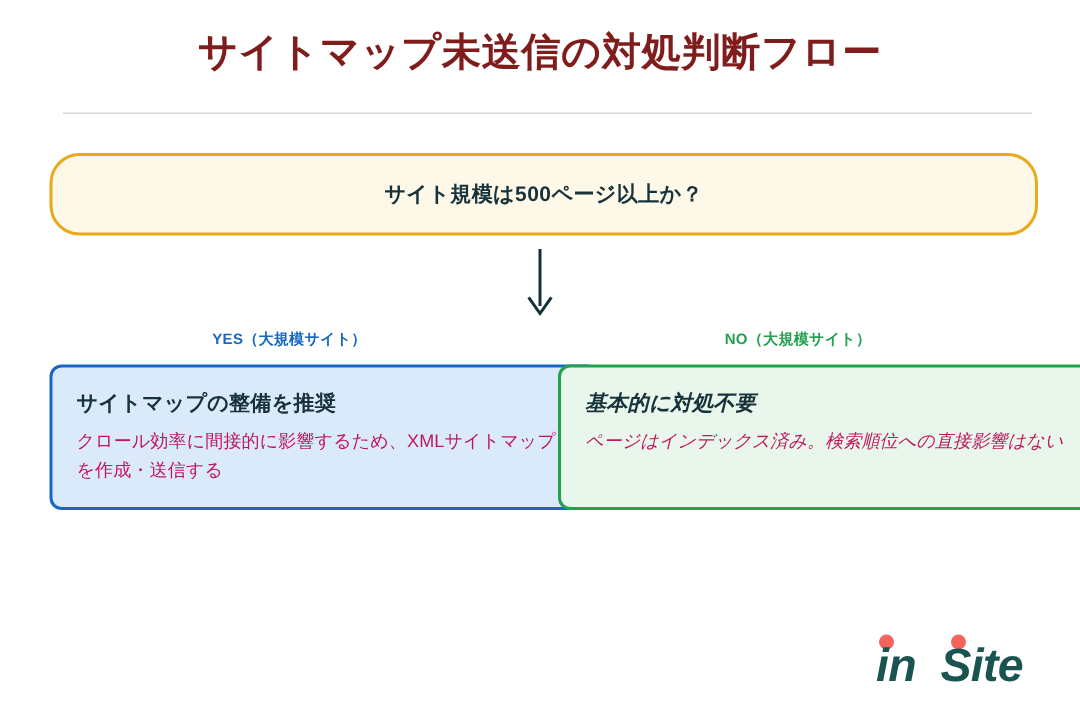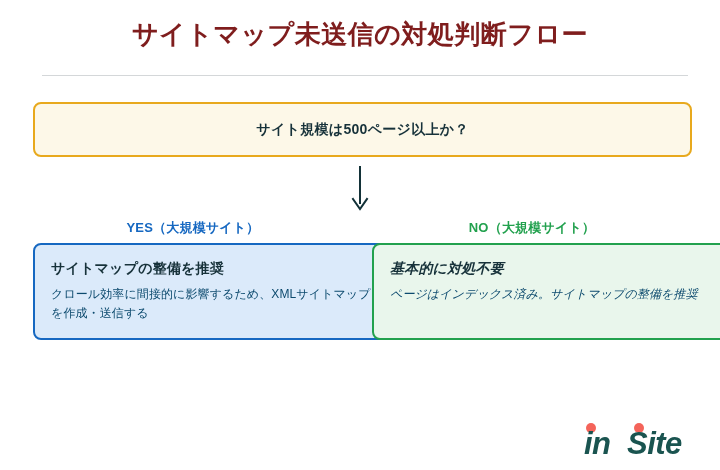--- a/index.html
+++ b/index.html
@@ -42,21 +42,21 @@
   
   .decision-box {
     position: absolute;
     left: 33px;
     top: 102px;
     width: 659px;
     height: 55px;
     box-sizing: border-box;
     background: #fdf8e8;
     border: 2px solid #e8a91d;
-    border-radius: 8px;
+    border-radius: 20px;
     display: flex;
     align-items: center;
     justify-content: center;
   }
   .decision-text {
     font-size: 14px;
     font-weight: bold;
     color: #17323a;
     letter-spacing: 0.3px;
   }
@@ -67,21 +67,21 @@
     left: 344px;
     top: 166px;
     width: 32px;
     height: 46px;
   }
 
   
   .branch-label {
     position: absolute;
     top: 219px;
-    font-size: 13px;
+    font-size: 10px;
     font-weight: bold;
     letter-spacing: 0.2px;
     white-space: nowrap;
     text-align: center;
   }
   .branch-label.yes {
     left: 33px;
     width: 320px;
     color: #1668c1;
   }
@@ -117,21 +117,21 @@
   .card-heading {
     font-size: 14px;
     font-weight: bold;
     color: #17323a;
     line-height: 18px;
     margin-bottom: 8px;
     letter-spacing: 0.2px;
   }
   .card-body {
     font-size: 12px;
-    color: #0c4a6e;
+    color: #be185d;
     line-height: 19px;
     letter-spacing: 0.1px;
   }
 
   
   .brand-logo {
     position: absolute;
     left: 584px;
     top: 421px;
     width: 110px;
@@ -161,21 +161,21 @@
 
 <div class="branch-label no">NO（大規模サイト）</div>
 
 <div class="outcome-card card-blue">
   <div class="card-heading">サイトマップの整備を推奨</div>
   <div class="card-body">クロール効率に間接的に影響するため、XMLサイトマップを作成・送信する</div>
 </div>
 
 <div class="outcome-card card-green">
   <div class="card-heading">基本的に対処不要</div>
-  <div class="card-body">ページはインデックス済み。サイトマップの整備を推奨</div>
+  <div class="card-body">ページはインデックス済み。検索順位への直接影響はない</div>
 </div>
 
 <div class="brand-logo">
   <svg width="110" height="36" viewBox="0 0 110 36" xmlns="http://www.w3.org/2000/svg">
 
     <circle cx="7" cy="7" r="5" fill="#f4645a"></circle>
 
     <circle cx="55" cy="7" r="5" fill="#f4645a"></circle>
     <text x="0" y="33" font-family="'Liberation Sans','DejaVu Sans',sans-serif" font-size="31" font-weight="bold" fill="#1a5450" letter-spacing="-0.5">in</text>
     <text x="43" y="33" font-family="'Liberation Sans','DejaVu Sans',sans-serif" font-size="31" font-weight="bold" fill="#1a5450" letter-spacing="-0.5">Site</text>

